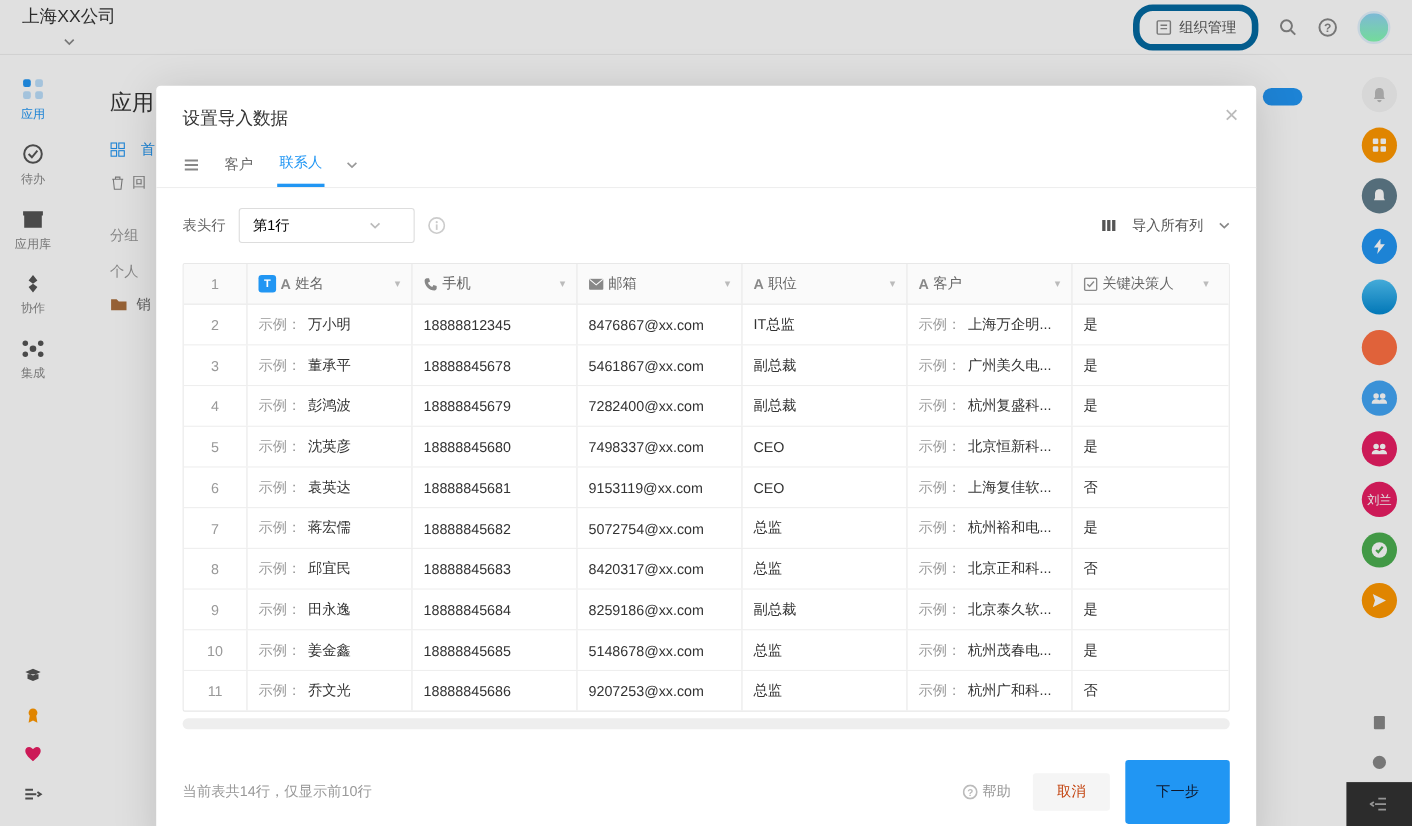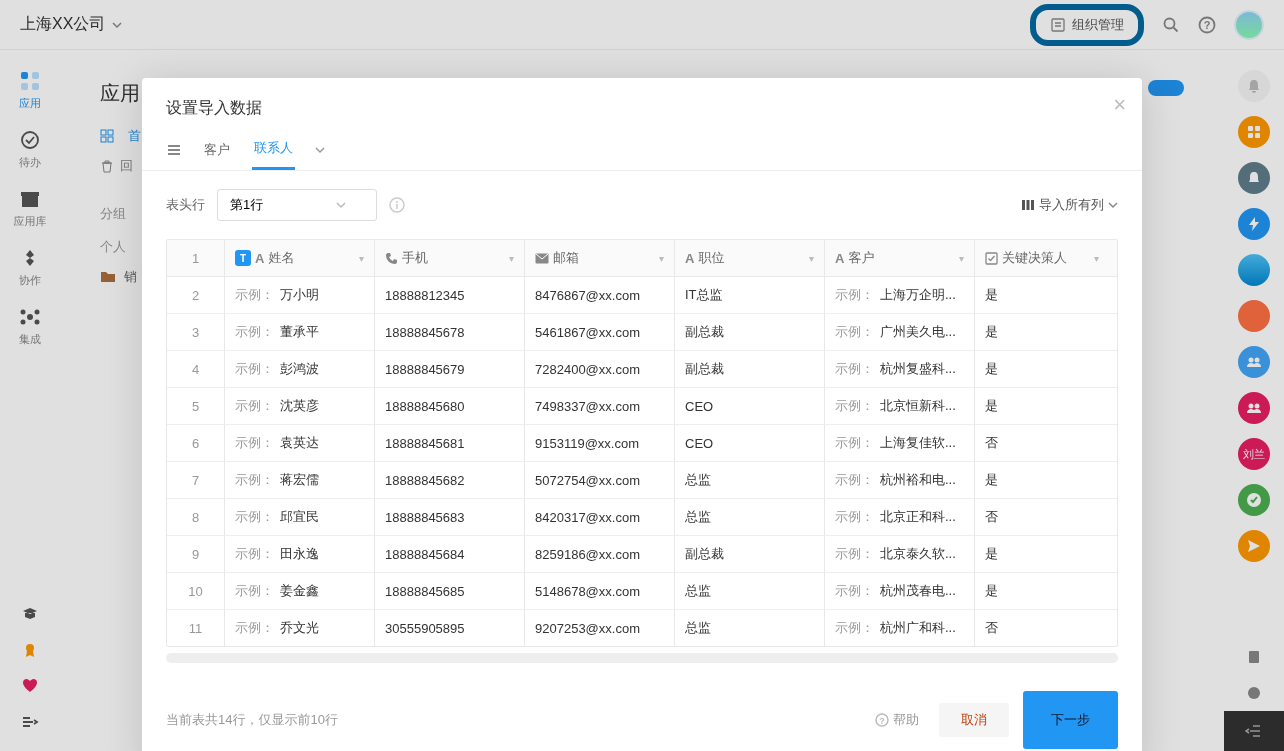--- a/index.html
+++ b/index.html
@@ -1,20 +1,20 @@
 <!DOCTYPE html>
 <html><head>
 <meta charset="utf-8">
 <style>
 * { margin: 0; padding: 0; box-sizing: border-box; }
 body { font-family: -apple-system, BlinkMacSystemFont, "Segoe UI", "PingFang SC", "Microsoft YaHei", sans-serif; font-size: 13px; color: #333; background: #fff; overflow: hidden; width: 1284px; height: 751px; position: relative; }
 
 
 .topbar { height: 50px; display: flex; align-items: center; padding: 0 20px; border-bottom: 1px solid #eee; background: #fff; }
-.company-name { font-size: 16px; font-weight: 500; color: #333; display: flex; align-items: center; gap: 6px; }
+.company-name { font-size: 16px; font-weight: 500; color: #333; display: flex; align-items: center; gap: 6px; flex-direction: column; }
 .topbar-right { margin-left: auto; display: flex; align-items: center; gap: 18px; }
 .org-btn { display: flex; align-items: center; gap: 6px; border: 6px solid #0369a1; border-radius: 18px; padding: 6px 14px; font-size: 13px; color: #555; }
 .top-icon { width: 18px; height: 18px; color: #888; }
 .avatar { width: 30px; height: 30px; border-radius: 50%; background: linear-gradient(#8fd3f4, #84fab0); border: 2px solid #e3f2fd; }
 
 
 .leftbar { position: absolute; left: 0; top: 50px; width: 60px; bottom: 0; background: #fff; display: flex; flex-direction: column; align-items: center; padding-top: 20px; gap: 18px; }
 .leftbar-item { display: flex; flex-direction: column; align-items: center; gap: 4px; font-size: 11px; color: #888; }
 .leftbar-item.active { color: #2196f3; }
 .leftbar-icon { width: 22px; height: 22px; }
@@ -48,21 +48,21 @@
 .modal-tabs { display: flex; align-items: center; gap: 20px; padding: 0 24px; border-bottom: 1px solid #eee; }
 .mtab-icon { color: #888; padding: 10px 0; }
 .mtab { padding: 10px 2px; color: #666; font-size: 13px; }
 .mtab.active { color: #2196f3; border-bottom: 3px solid #2196f3; }
 .dropdown-arrow { color: #999; }
 
 .modal-controls { display: flex; align-items: center; padding: 18px 24px; gap: 12px; }
 .header-row-label { color: #666; }
 .row-select { border: 1px solid #ddd; border-radius: 3px; padding: 6px 30px 6px 12px; min-width: 160px; position: relative; color: #000000; display: flex; align-items: center; justify-content: space-between; }
 .info-icon { color: #ccc; }
-.import-all { margin-left: auto; display: flex; align-items: center; gap: 4px; color: #555; }
+.import-all { margin-left: auto; display: flex; align-items: center; gap: 14px; color: #555; }
 
 
 .table-wrap { padding: 0 24px 10px; }
 .table { border: 1px solid #e8e8e8; border-radius: 2px; overflow: hidden; }
 .thead { display: flex; background: #fafafa; border-bottom: 1px solid #e8e8e8; }
 .th, .td { padding: 9px 10px; font-size: 13px; border-right: 1px solid #e8e8e8; overflow: hidden; white-space: nowrap; text-overflow: ellipsis; display: flex; align-items: center; gap: 4px; }
 .th:last-child, .td:last-child { border-right: none; }
 .th { color: #666; position: relative; }
 .th-caret { margin-left: auto; color: #bbb; font-size: 10px; }
 .col-idx  { width: 58px; justify-content: center; color: #999; }
@@ -444,21 +444,21 @@
             <div class="td col-name"><span class="example-tag">示例：</span>姜金鑫</div>
             <div class="td col-phone">18888845685</div>
             <div class="td col-email">5148678@xx.com</div>
             <div class="td col-pos">总监</div>
             <div class="td col-cust"><span class="example-tag">示例：</span>杭州茂春电...</div>
             <div class="td col-key">是</div>
           </div>
           <div class="trow">
             <div class="td col-idx">11</div>
             <div class="td col-name"><span class="example-tag">示例：</span>乔文光</div>
-            <div class="td col-phone">30555905895</div>
+            <div class="td col-phone">18888845686</div>
             <div class="td col-email">9207253@xx.com</div>
             <div class="td col-pos">总监</div>
             <div class="td col-cust"><span class="example-tag">示例：</span>杭州广和科...</div>
             <div class="td col-key">否</div>
           </div>
         </div>
     </div>
     <div class="scroll-track"></div>
   </div>
 

